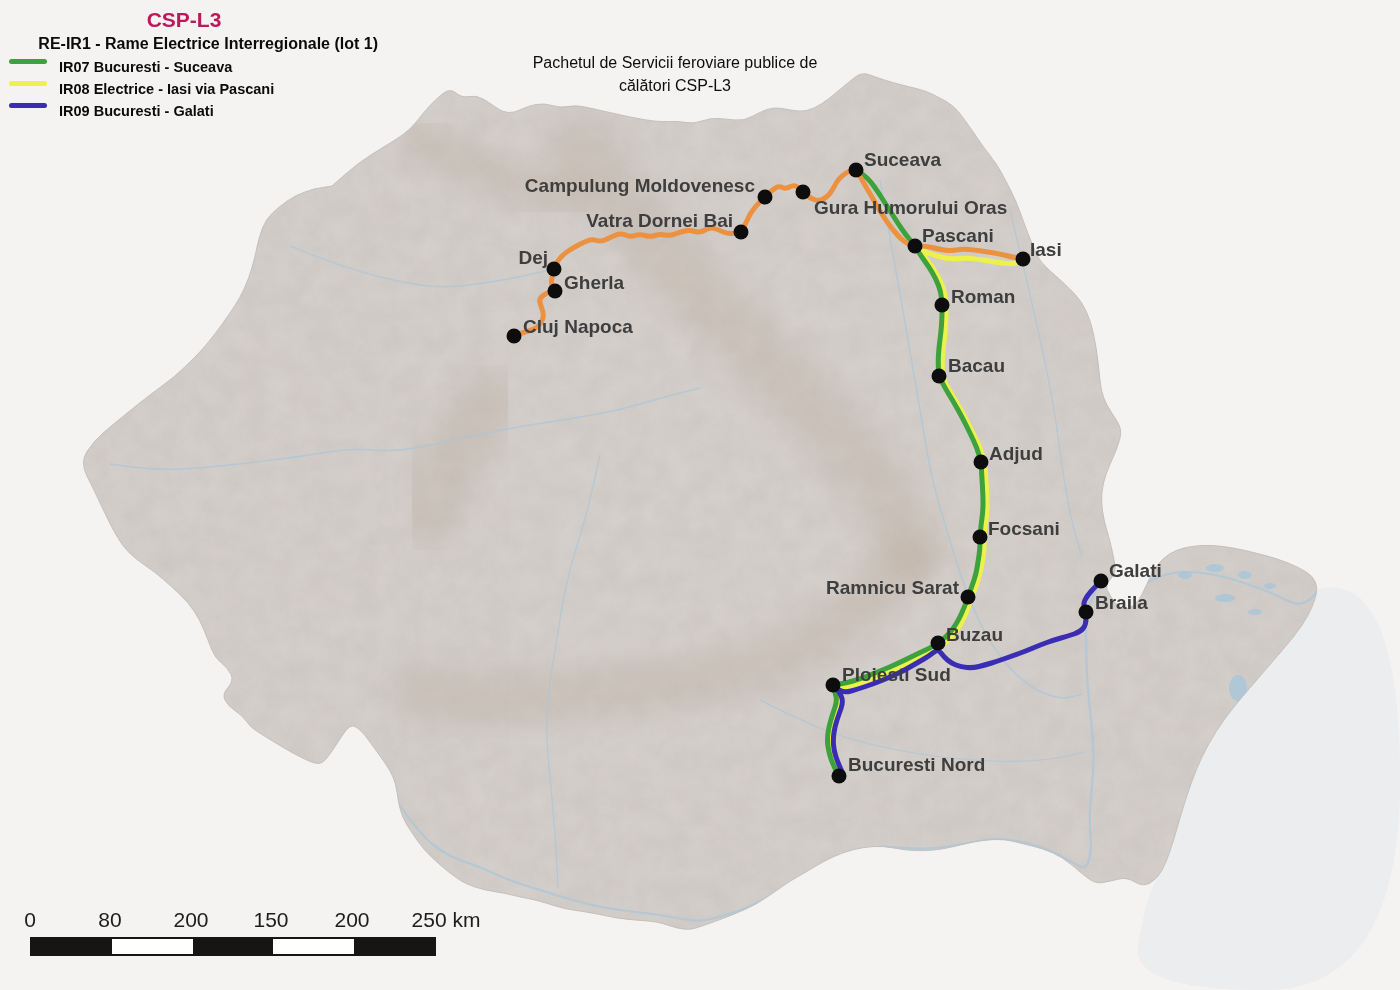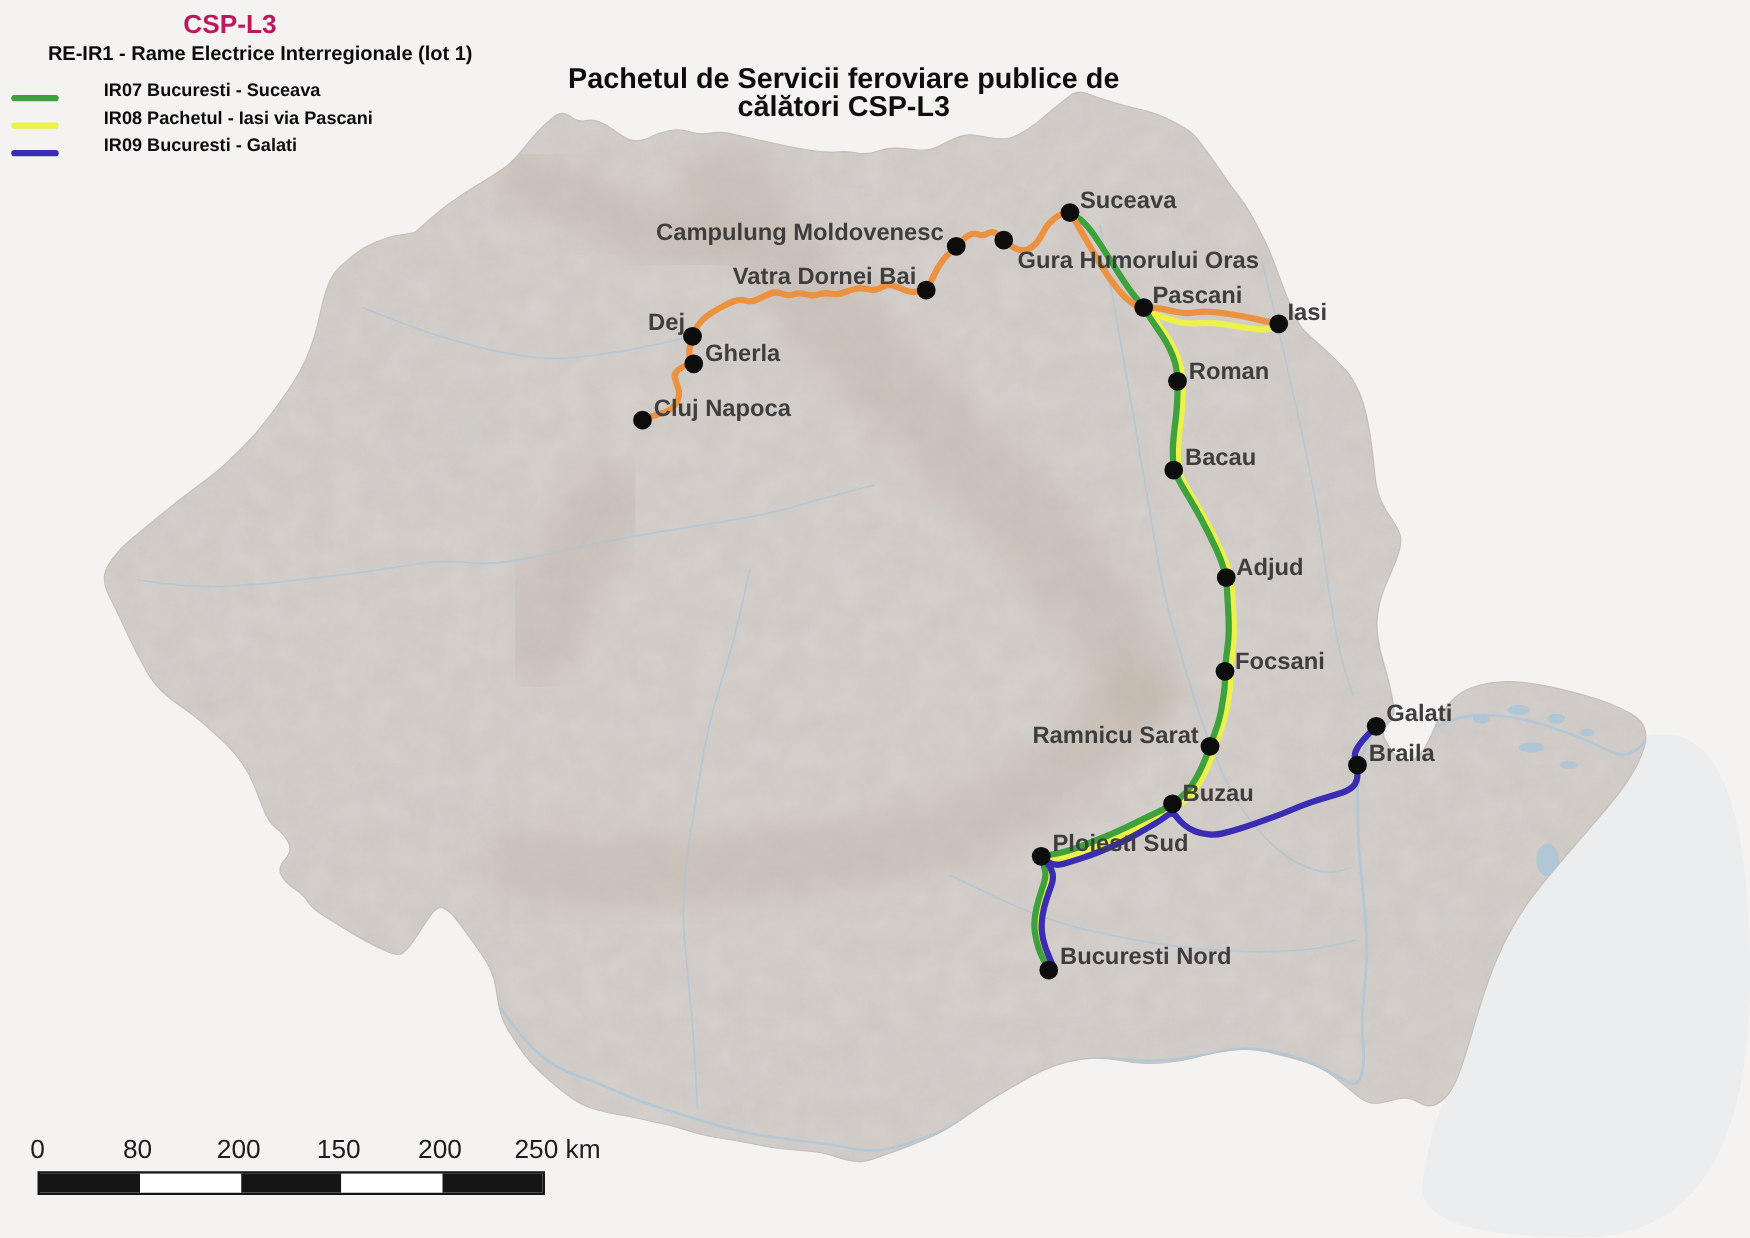--- a/index.html
+++ b/index.html
@@ -9,26 +9,26 @@
     font-family:"Liberation Sans",sans-serif;
   }
   .stage{position:relative;width:1400px;height:990px;}
   svg.mapsvg{position:absolute;left:0;top:0;}
   svg .stn{font:700 19px "Liberation Sans",sans-serif;fill:#3e3e3e;}
 
   .legend{position:absolute;left:6px;top:8px;width:372px;z-index:5;}
   .legend-title{width:356px;text-align:center;font-size:21px;font-weight:700;color:#be185d;}
   .legend-sub{margin-top:3px;font-size:16px;font-weight:700;color:#0b0b0b;white-space:nowrap;padding-left:4px;text-align:right;}
   .legend-items{margin-top:6px;}
-  .legend-row{display:flex;align-items:flex-end;height:22px;gap:24px;}
+  .legend-row{display:flex;align-items:flex-start;height:22px;}
   .legend-swatch{width:38px;height:5px;border-radius:3px;margin:0 12px 0 3px;flex:0 0 38px;}
   .legend-label{font-size:14.5px;font-weight:700;color:#0b0b0b;white-space:nowrap;}
 
   .map-title{position:absolute;left:425px;top:51px;width:500px;text-align:center;
-    font-size:23px;font-weight:700;color:#0d0d0d;line-height:23px;z-index:5;}
+    font-size:16px;font-weight:400;color:#0d0d0d;line-height:23px;z-index:5;}
 
   .scalebar{position:absolute;left:30px;top:905px;width:500px;z-index:5;}
   .sb-labels{position:relative;height:27px;}
   .sb-labels span{position:absolute;bottom:0;transform:translateX(-50%);
     font-size:21px;color:#1c1c1c;white-space:nowrap;}
   .sb-bar{margin-top:5px;width:402px;height:15px;border:2px solid #151515;
     display:flex;box-sizing:content-box;background:#fff;}
   .sb-seg{flex:1 1 auto;height:100%;}
 </style>
 </head>
@@ -129,21 +129,21 @@
   <div class="legend">
     <div class="legend-title">CSP-L3</div>
     <div class="legend-sub">RE-IR1 - Rame Electrice Interregionale (lot 1)</div>
     <div class="legend-items">
         <div class="legend-row">
           <span class="legend-swatch" style="background: rgb(61, 161, 60);"></span>
           <span class="legend-label">IR07 Bucuresti - Suceava</span>
         </div>
         <div class="legend-row">
           <span class="legend-swatch" style="background: rgb(237, 242, 74);"></span>
-          <span class="legend-label">IR08 Pachetul - Iasi via Pascani</span>
+          <span class="legend-label">IR08 Electrice - Iasi via Pascani</span>
         </div>
         <div class="legend-row">
           <span class="legend-swatch" style="background: rgb(58, 45, 180);"></span>
           <span class="legend-label">IR09 Bucuresti - Galati</span>
         </div>
       </div>
   </div>
 
   <div class="map-title">
     <div>Pachetul de Servicii feroviare publice de</div>

